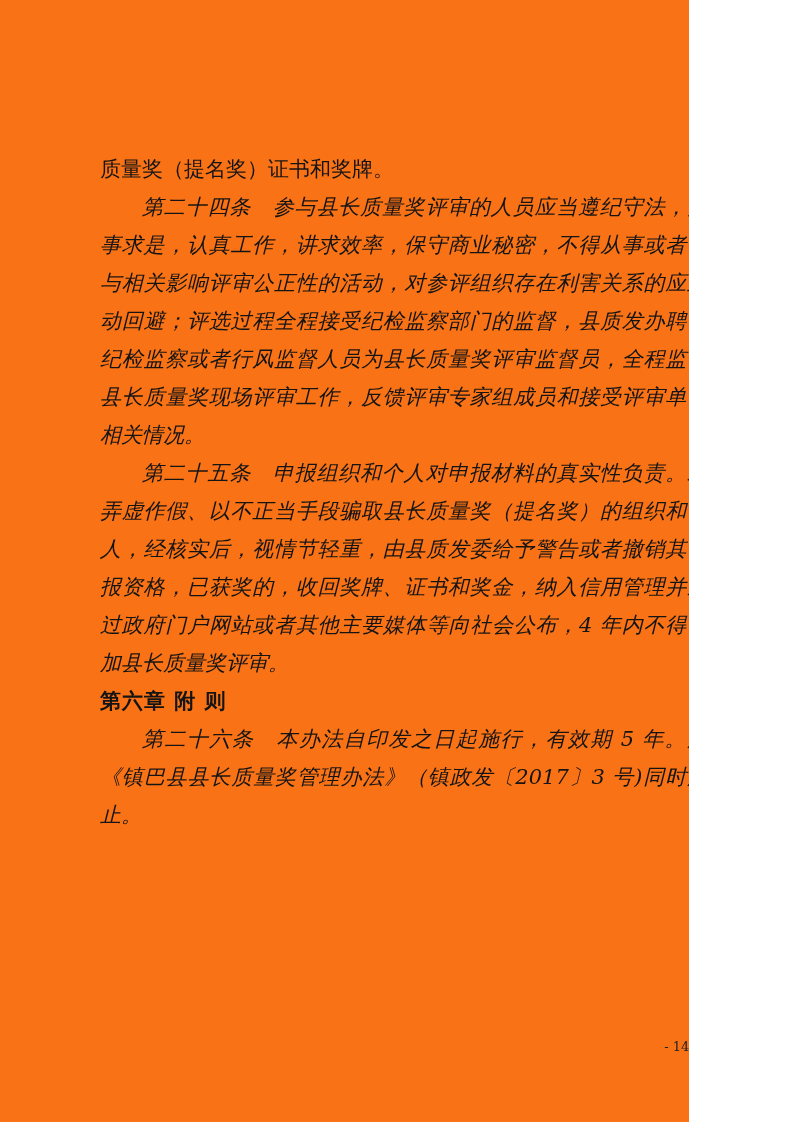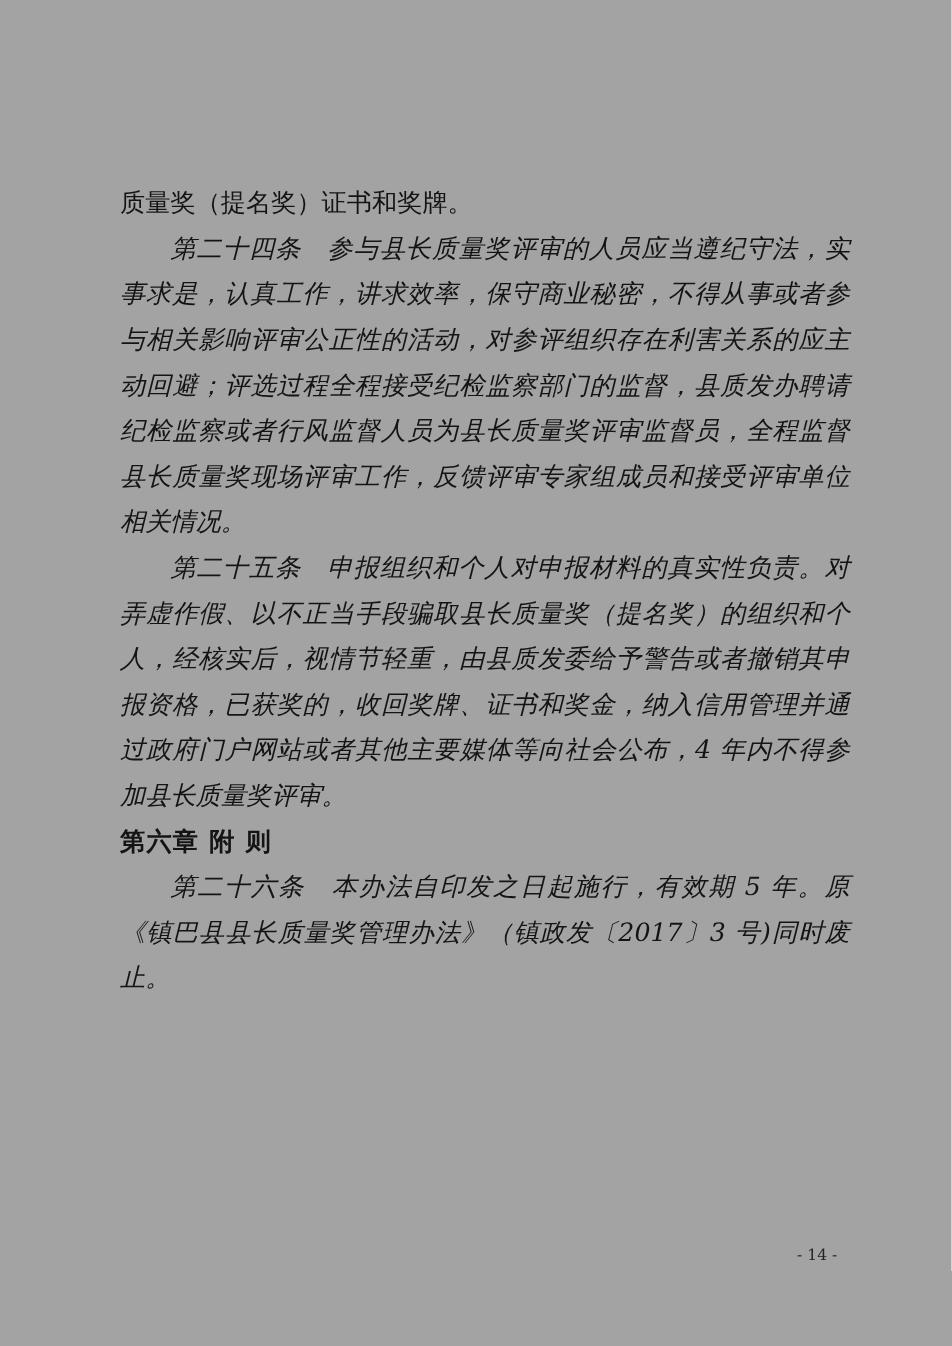--- a/index.html
+++ b/index.html
@@ -2,23 +2,23 @@
 <html><head>
 <meta charset="utf-8">
 <style>
   html, body {
     margin: 0;
     padding: 0;
     background: #ffffff;
   }
   .page {
     position: relative;
-    width: 793px;
+    width: 689px;
     height: 1122px;
-    background: #a3a3a3;
+    background: #f97316;
     overflow: hidden;
     font-family: "DejaVu Serif", "Liberation Serif", serif;
     color: #141414;
   }
   .content {
     position: absolute;
     left: 100px;
     top: 150px;
     width: 608px;
   }

